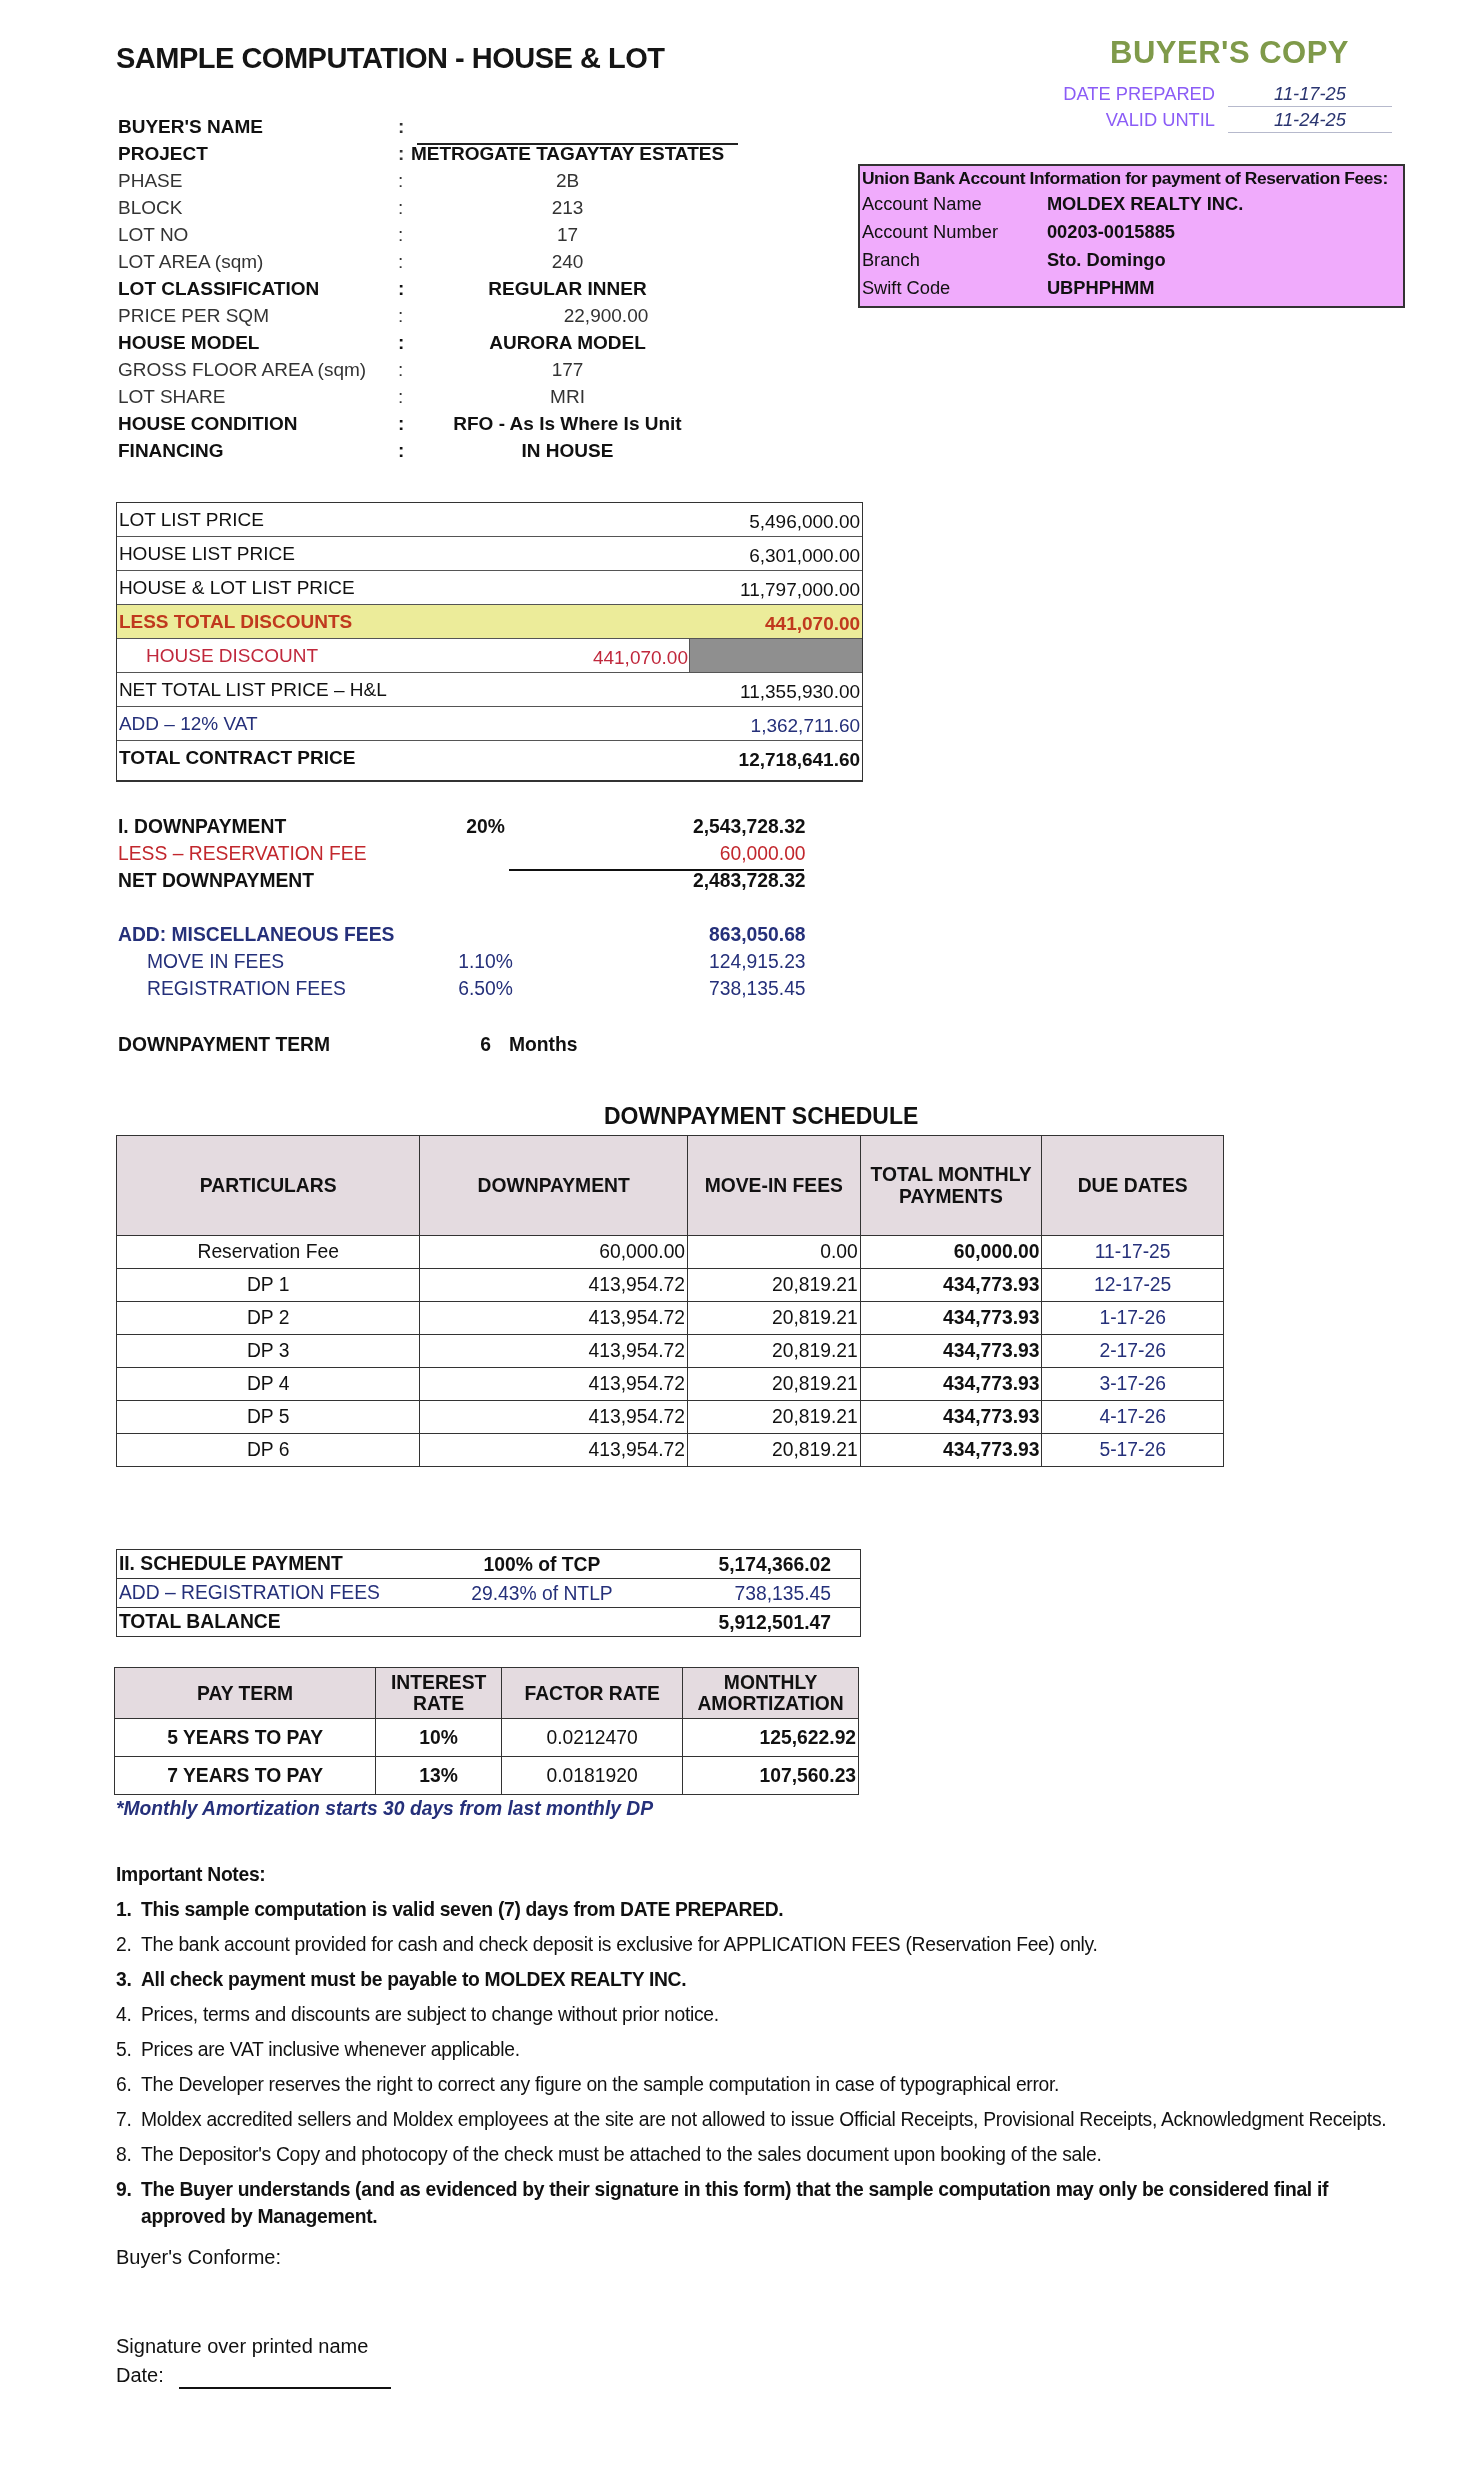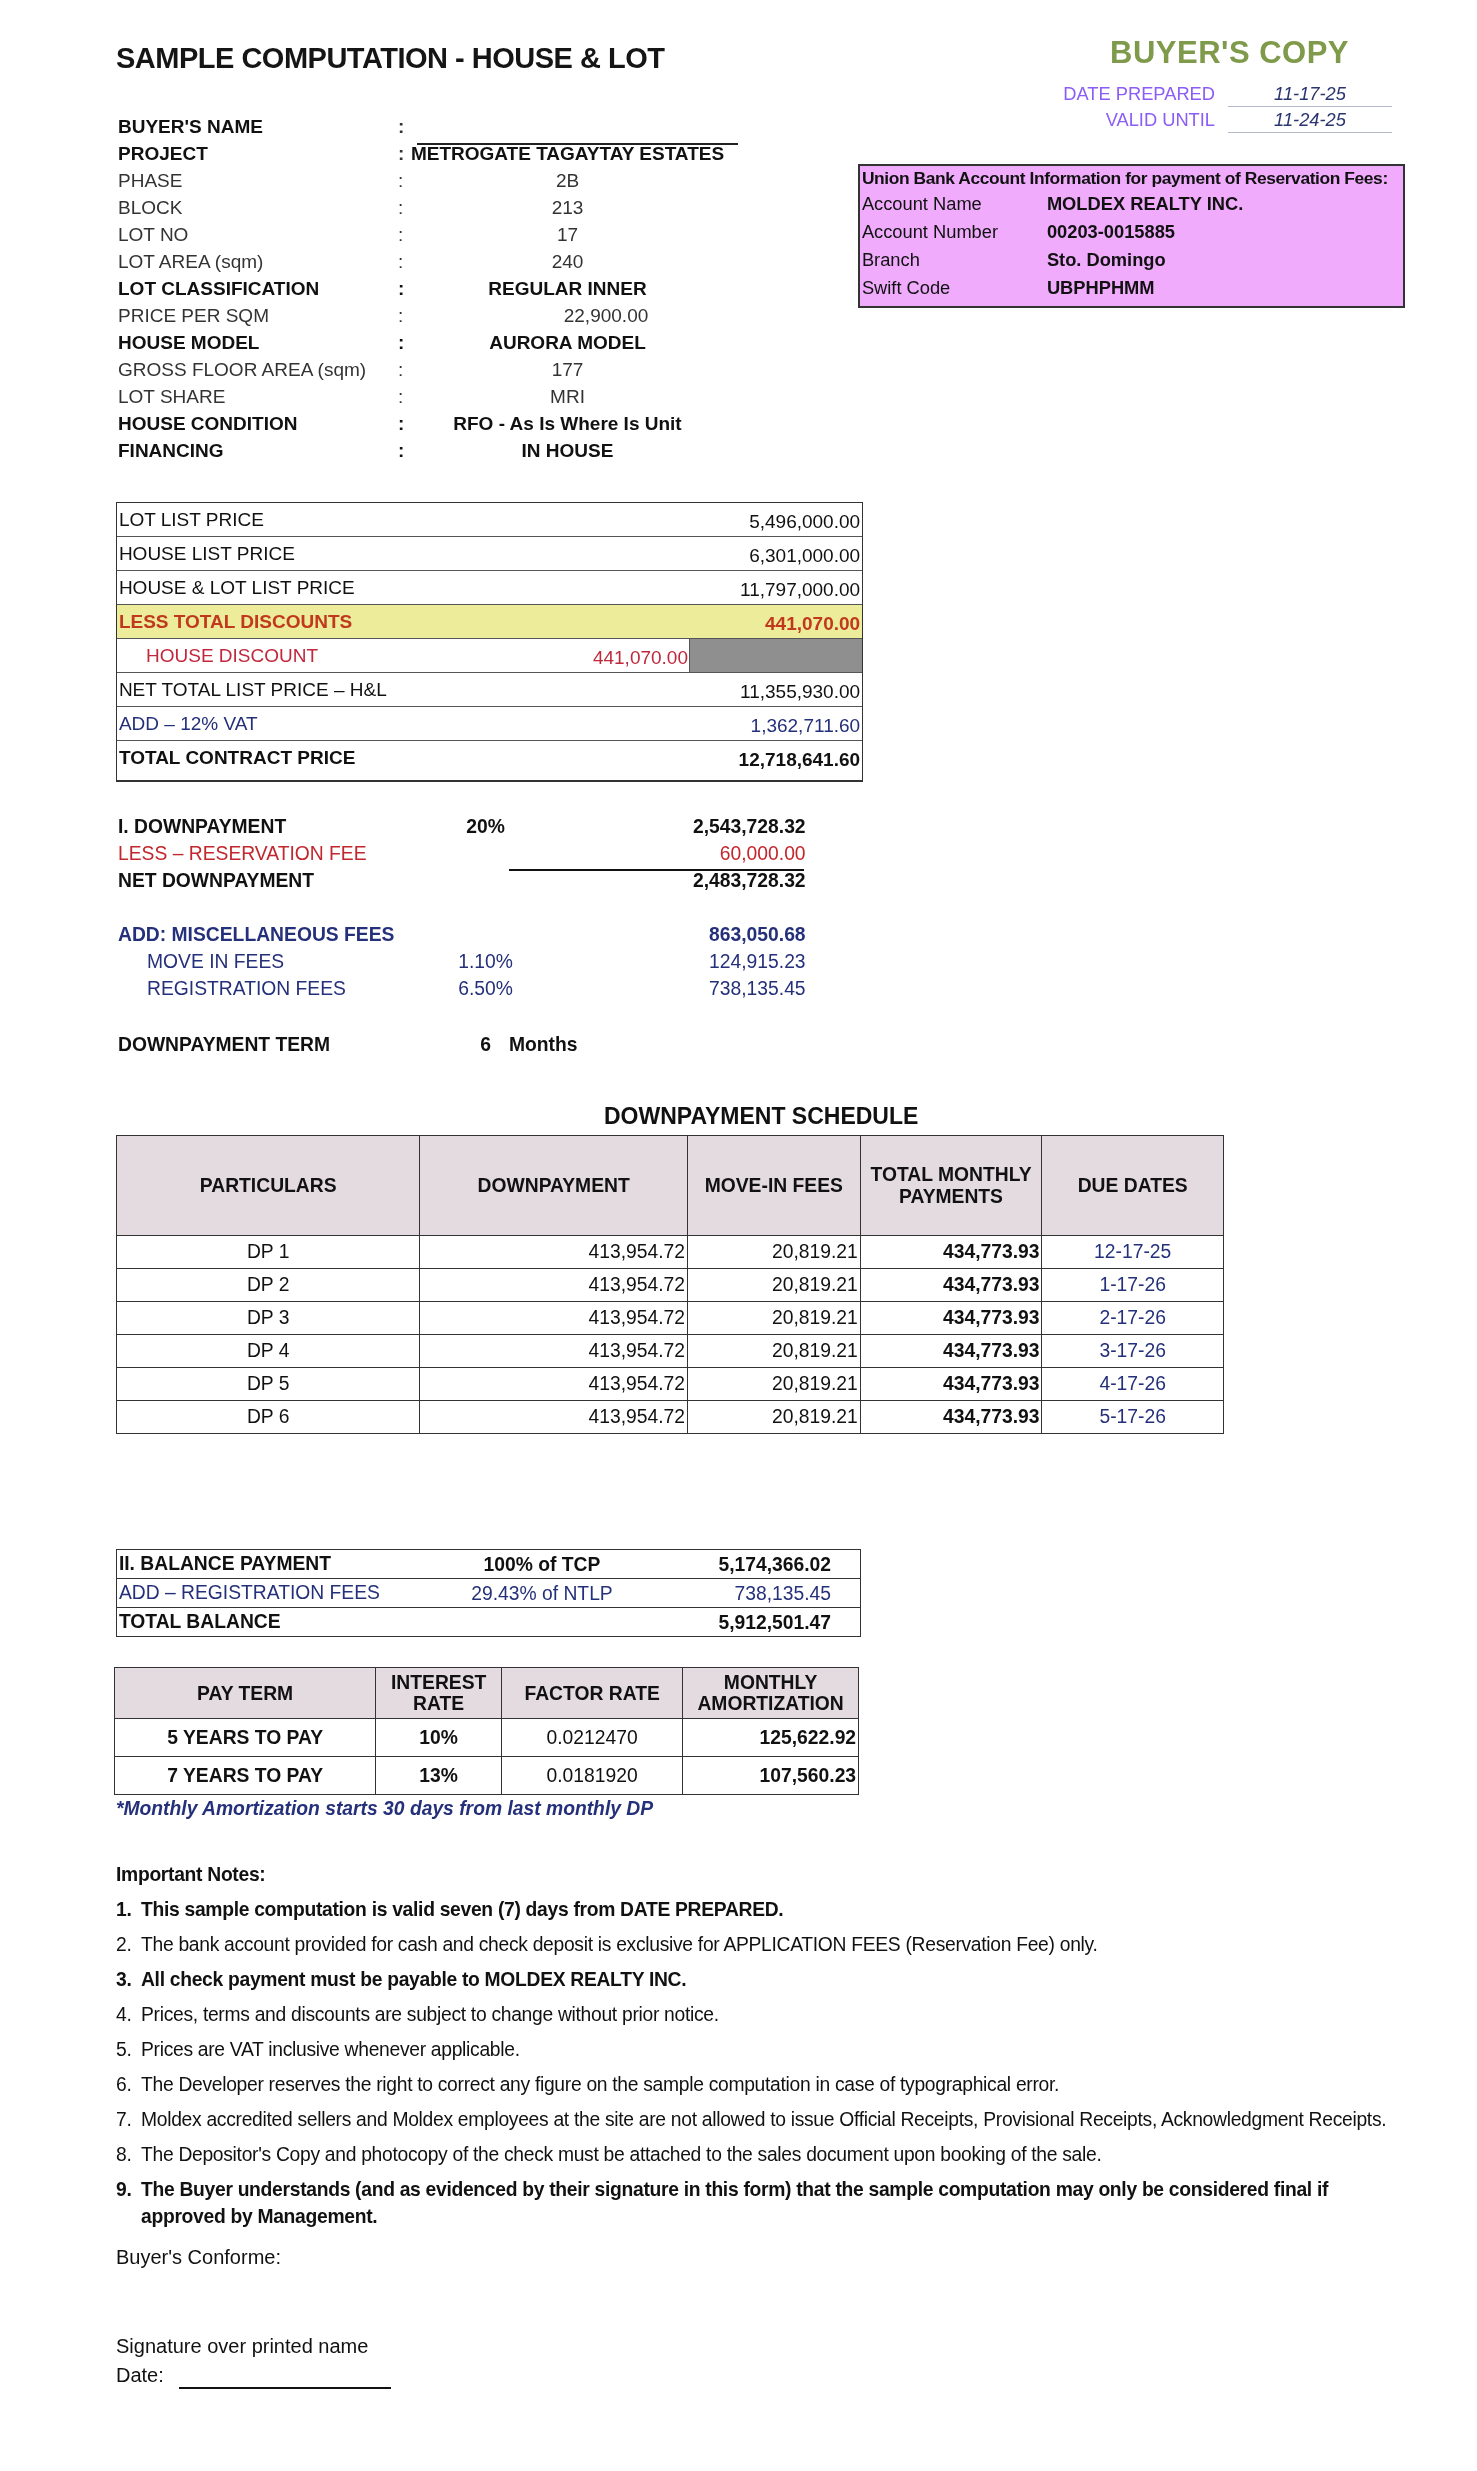--- a/index.html
+++ b/index.html
@@ -275,20 +275,27 @@
     <tr>
       <th>PARTICULARS</th>
       <th>DOWNPAYMENT</th>
       <th>MOVE-IN FEES</th>
       <th>TOTAL MONTHLY PAYMENTS</th>
       <th>DUE DATES</th>
     </tr>
   </thead>
   <tbody>
     <tr>
+        <td class="c">Reservation Fee</td>
+        <td class="r">60,000.00</td>
+        <td class="r">0.00</td>
+        <td class="r bold">60,000.00</td>
+        <td class="due">11-17-25</td>
+      </tr>
+    <tr>
         <td class="c">DP 1</td>
         <td class="r">413,954.72</td>
         <td class="r">20,819.21</td>
         <td class="r bold">434,773.93</td>
         <td class="due">12-17-25</td>
       </tr>
     <tr>
         <td class="c">DP 2</td>
         <td class="r">413,954.72</td>
         <td class="r">20,819.21</td>
@@ -321,21 +328,21 @@
         <td class="r">413,954.72</td>
         <td class="r">20,819.21</td>
         <td class="r bold">434,773.93</td>
         <td class="due">5-17-26</td>
       </tr>
   </tbody>
 </table>
 
 <div class="abs bal">
   <div class="r b">
-      <span class="k">II. BALANCE PAYMENT</span>
+      <span class="k">II. SCHEDULE PAYMENT</span>
       <span class="p">100% of TCP</span>
       <span class="v">5,174,366.02</span>
     </div>
   <div class="r blue">
       <span class="k">ADD – REGISTRATION FEES</span>
       <span class="p">29.43% of NTLP</span>
       <span class="v">738,135.45</span>
     </div>
   <div class="r b">
       <span class="k">TOTAL BALANCE</span>

